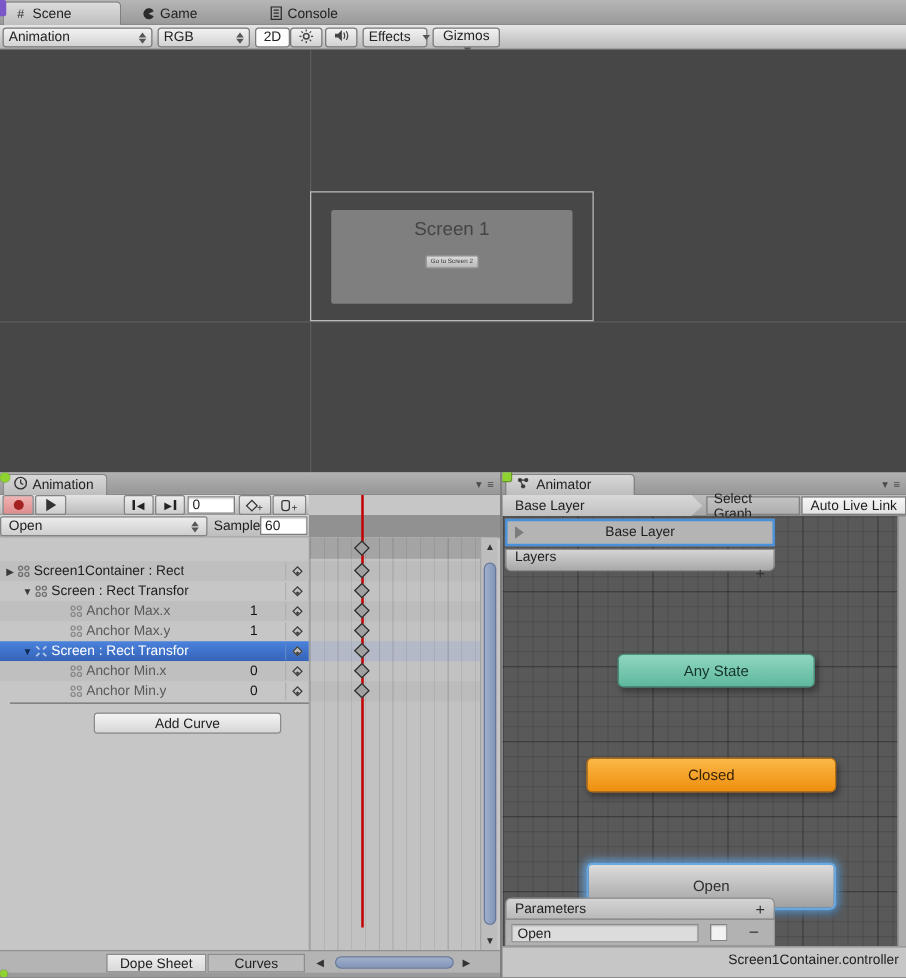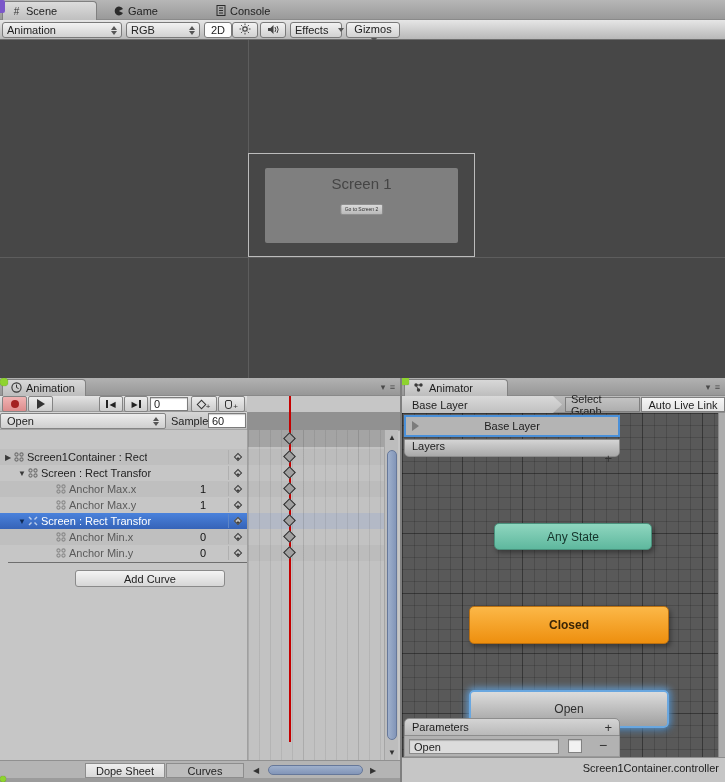--- a/index.html
+++ b/index.html
@@ -150,22 +150,22 @@
       border:2px solid #4a90d9;display:flex;align-items:center;justify-content:center;color:#1d1d1d;}
   .layer-item .ltri{position:absolute;left:6px;width:0;height:0;border-top:5px solid transparent;border-bottom:5px solid transparent;border-left:7px solid #7c7c7c;}
   .layers-bar{position:absolute;left:2px;top:61px;width:216px;height:18px;background:linear-gradient(#d4d4d4,#a9a9a9);
       border:1px solid #8d8d8d;border-radius:0 0 5px 5px;display:flex;padding:0 7px;color:#1d1d1d;flex-direction:column;}
   .plus{margin-left:auto;font-size:13px;color:#333;line-height:1;}
 
   .node{position:absolute;border-radius:5px;display:flex;align-items:center;justify-content:center;
       font-size:12px;box-shadow:2px 3px 5px rgba(0,0,0,.35);}
   .node.anystate{left:92px;top:110px;width:158px;height:27px;
       background:linear-gradient(#8fd6bf,#5eb89e);border:1px solid #49917c;color:#15342b;}
-  .node.closed{left:67px;top:193px;width:200px;height:38px;
-      background:linear-gradient(#fcb848,#ee8f0e);border:1px solid #b96f10;color:#3a2506;font-weight:bold;}
+  .node.closed{left:67px;top:193px;width:200px;height:28px;
+      background:linear-gradient(#fcb848,#ee8f0e);border:1px solid #b96f10;color:#3a2506;}
   .node.open{left:67px;top:277px;width:200px;height:38px;
       background:linear-gradient(#dcdcdc,#a0a0a0);border:2px solid #69a7e0;color:#2e2e2e;
       box-shadow:0 0 7px 2px rgba(100,170,235,.85),2px 3px 5px rgba(0,0,0,.35);}
 
   .params-header{position:absolute;left:2px;top:340px;width:216px;height:18px;background:linear-gradient(#d4d4d4,#b9b9b9);
       border:1px solid #8d8d8d;border-radius:5px 5px 0 0;display:flex;align-items:center;padding:0 7px;color:#1d1d1d;}
   .params-row{position:absolute;left:2px;top:358px;width:216px;height:21px;background:#b2b2b2;border:1px solid #999;border-top:none;}
   .param-field{position:absolute;left:4px;top:3px;width:150px;height:15px;background:#dcdcdc;border:1px solid #8a8a8a;
       box-shadow:inset 0 1px 1px rgba(0,0,0,.2);display:flex;align-items:center;padding:0 4px;color:#1d1d1d;}
   .param-check{position:absolute;left:163px;top:3px;width:14px;height:14px;background:#f2f2f2;border:1px solid #828282;box-shadow:inset 0 1px 1px rgba(0,0,0,.2);}

